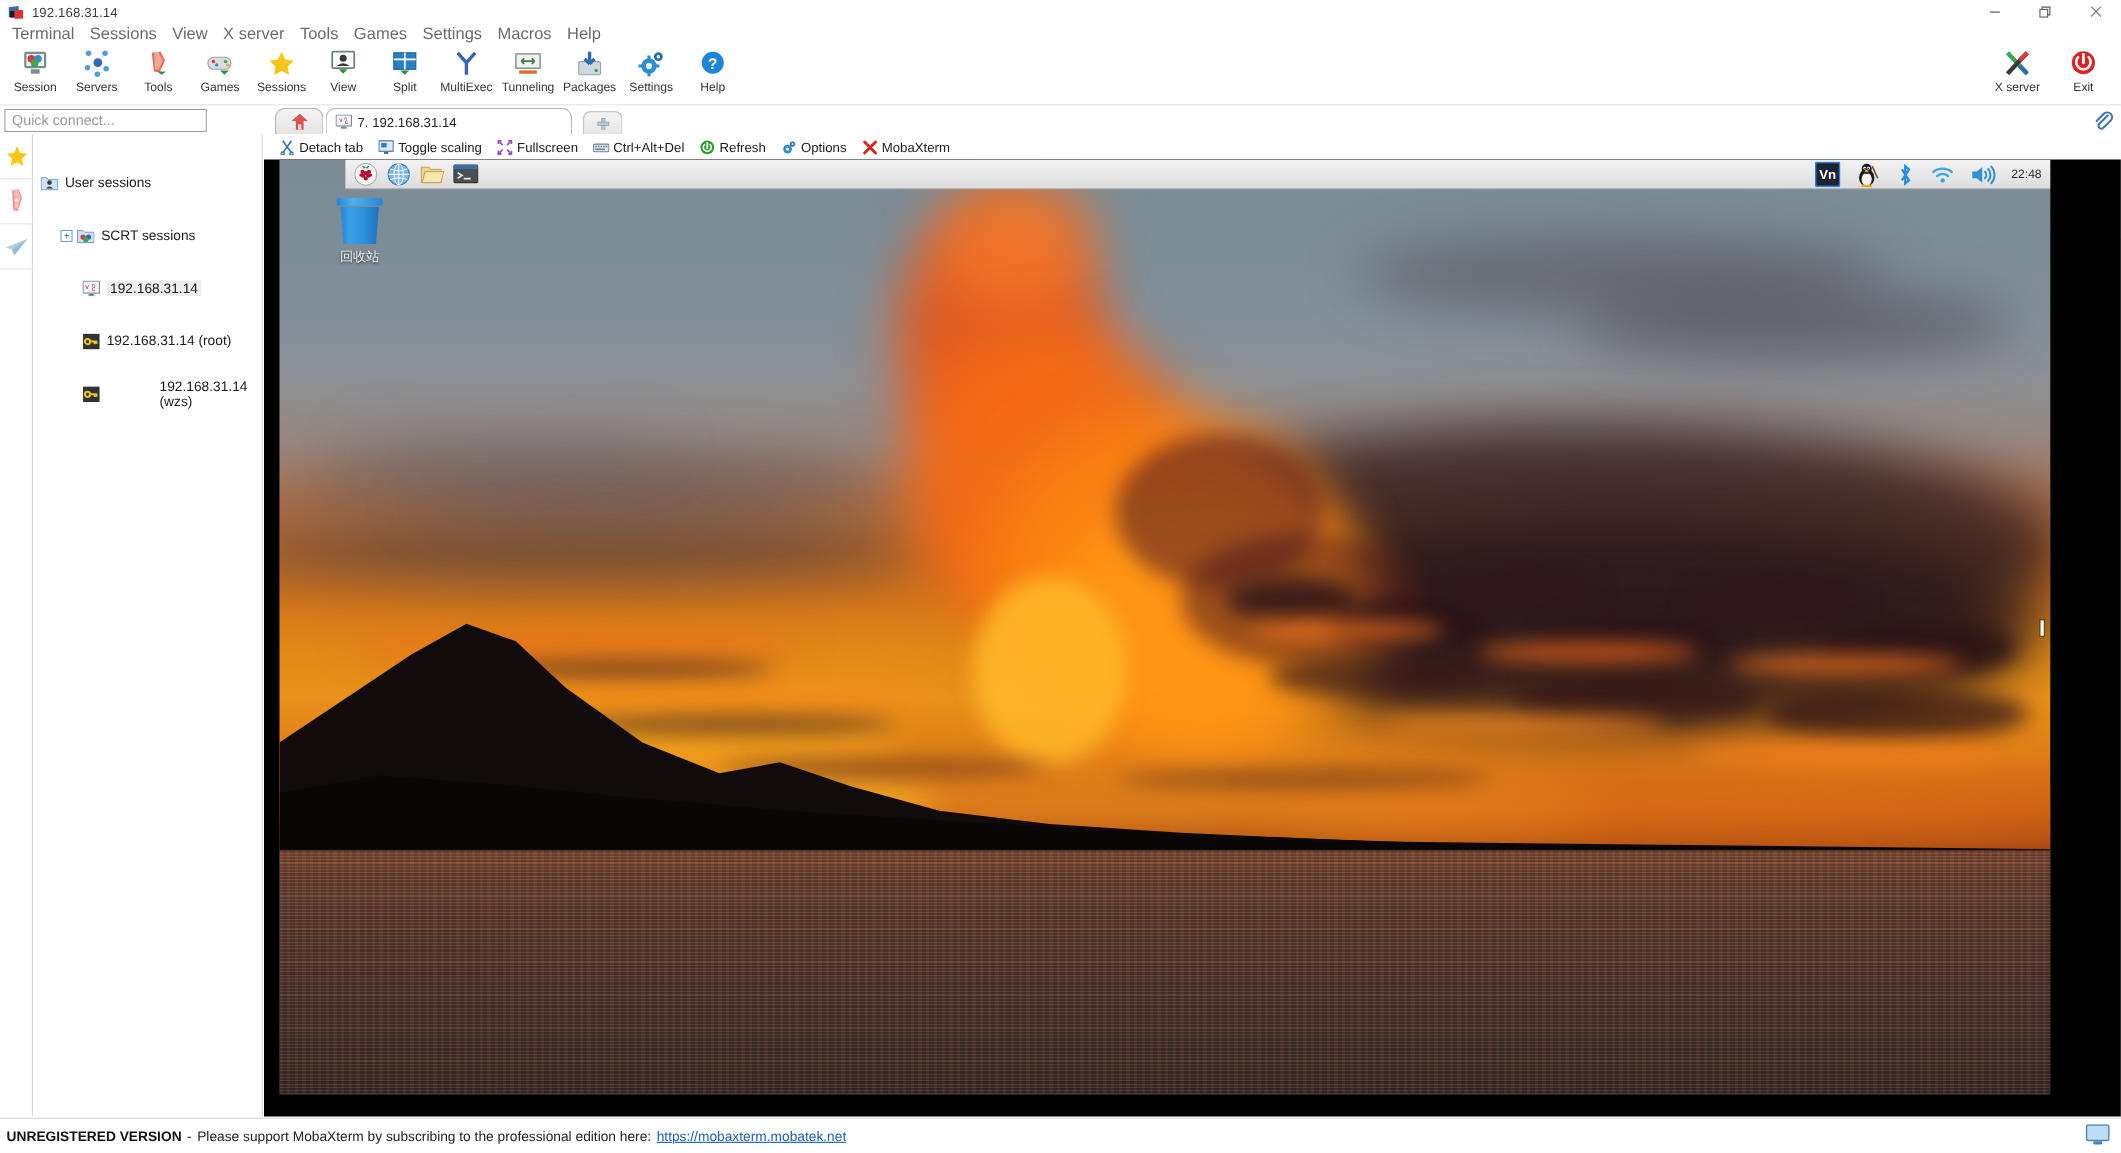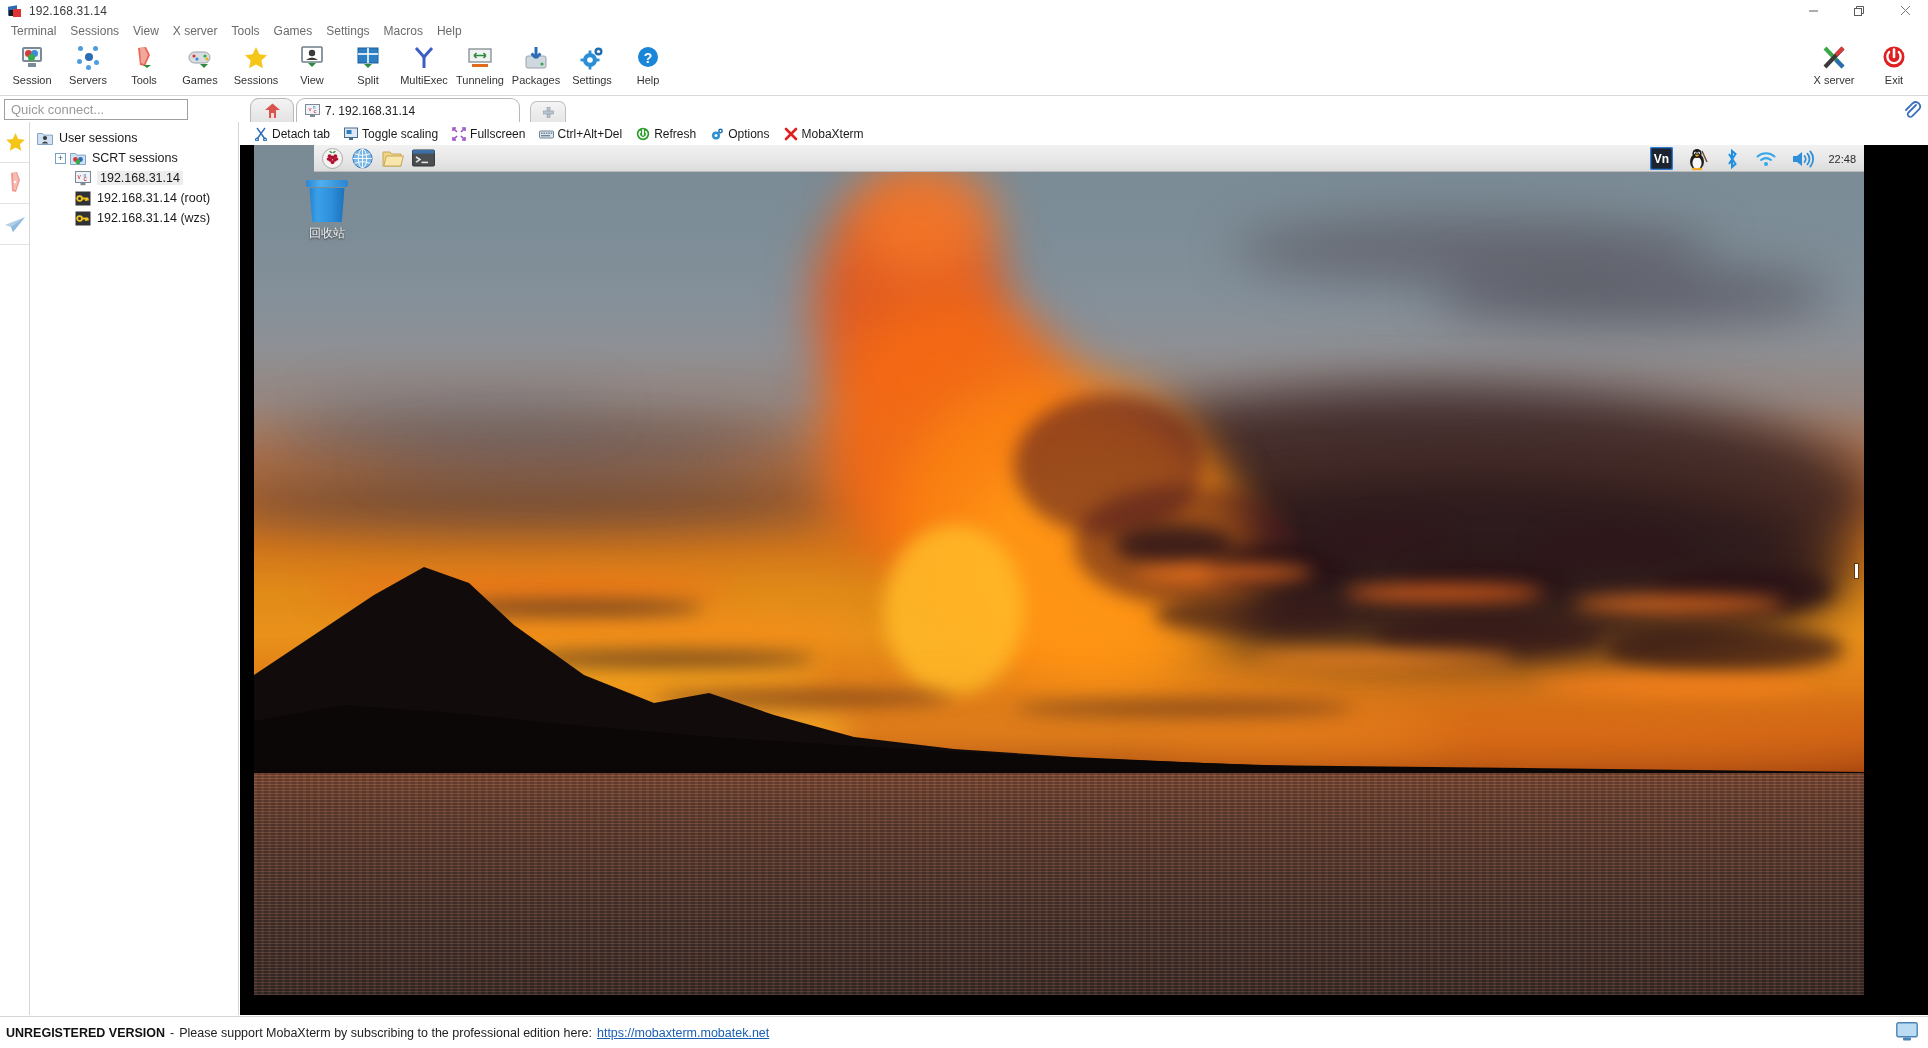--- a/index.html
+++ b/index.html
@@ -35,21 +35,21 @@
     width: 46px; height: 21px; display:flex; align-items:center; justify-content:center;
     color:#5a5a5a; font-size: 13px; line-height: 1;
   }
 
   
   .menubar {
     position: absolute; left:0; top: 21px; width: 1928px; height: 19px;
     background:#ffffff; display:flex; align-items:center; padding-left: 4px;
   }
   .menu-item {
-    font-size: 12px; color:#6b6b6b; padding: 2px 7px; white-space: nowrap;
+    font-size: 15px; color:#6b6b6b; padding: 2px 7px; white-space: nowrap;
   }
 
   
   .toolbar {
     position: absolute; left: 0; top: 40px; width: 1928px; height: 56px;
     background:#ffffff; border-bottom: 1px solid #d9d9d9;
   }
   .tb-items { position:absolute; left: 4px; top:0; display:flex; }
   .tb-item {
     width: 56px; height: 55px; display:flex; flex-direction:column;
@@ -118,21 +118,21 @@
     background:#ffffff; border-right:1px solid #d6d6d6;
   }
   .strip-btn {
     width:30px; height:41px; display:flex; align-items:center; justify-content:center;
     border-bottom:1px solid #e2e2e2; position:relative;
   }
   .tree {
     position:absolute; left:31px; top:0; width: 208px; height:893px;
     background:#ffffff; border-right:1px solid #d6d6d6; padding-top: 6px;
   }
-  .tree-row { display:flex; align-items:center; height: 20px; font-size:12.5px; color:#1a1a1a; }
+  .tree-row { display:flex; align-items:center; height: 20px; font-size:12.5px; color:#1a1a1a;margin-top:28px; }
   .tree-ico { width:16px; height:15px; margin-right:6px; flex:none; position:relative; }
   .expander {
     width:11px; height:11px; border:1px solid #7a9fc4; background:#fff;
     font-size:9px; line-height:9px; text-align:center; color:#2b5d8c; margin-right:4px; flex:none;
   }
   .tree-sel { background:#ededed; padding: 0 3px; }
 
   
   .vnc-area {
     position:absolute; left: 240px; top: 145px; width: 1688px; height: 870px;
@@ -627,21 +627,21 @@
       <span class="tree-ico">
         <svg width="16" height="15" viewBox="0 0 16 15">
           <rect x="0.5" y="0.5" width="15" height="14" fill="#2f3336"></rect>
           <circle cx="4.6" cy="7.5" r="2.4" fill="none" stroke="#f2c318" stroke-width="1.8"></circle>
           <path d="M6.6 7.5 H13.2 M11 7.5 V10 M12.8 7.5 V9.6" stroke="#f2c318" stroke-width="1.8" fill="none"></path>
         </svg>
       </span>
       <span>192.168.31.14 (root)</span>
     </div>
 
-    <div class="tree-row" style="padding-left:44px;">
+    <div class="tree-row" style="padding-left:44px;gap:48px;">
       <span class="tree-ico">
         <svg width="16" height="15" viewBox="0 0 16 15">
           <rect x="0.5" y="0.5" width="15" height="14" fill="#2f3336"></rect>
           <circle cx="4.6" cy="7.5" r="2.4" fill="none" stroke="#f2c318" stroke-width="1.8"></circle>
           <path d="M6.6 7.5 H13.2 M11 7.5 V10 M12.8 7.5 V9.6" stroke="#f2c318" stroke-width="1.8" fill="none"></path>
         </svg>
       </span>
       <span>192.168.31.14 (wzs)</span>
     </div>
 

